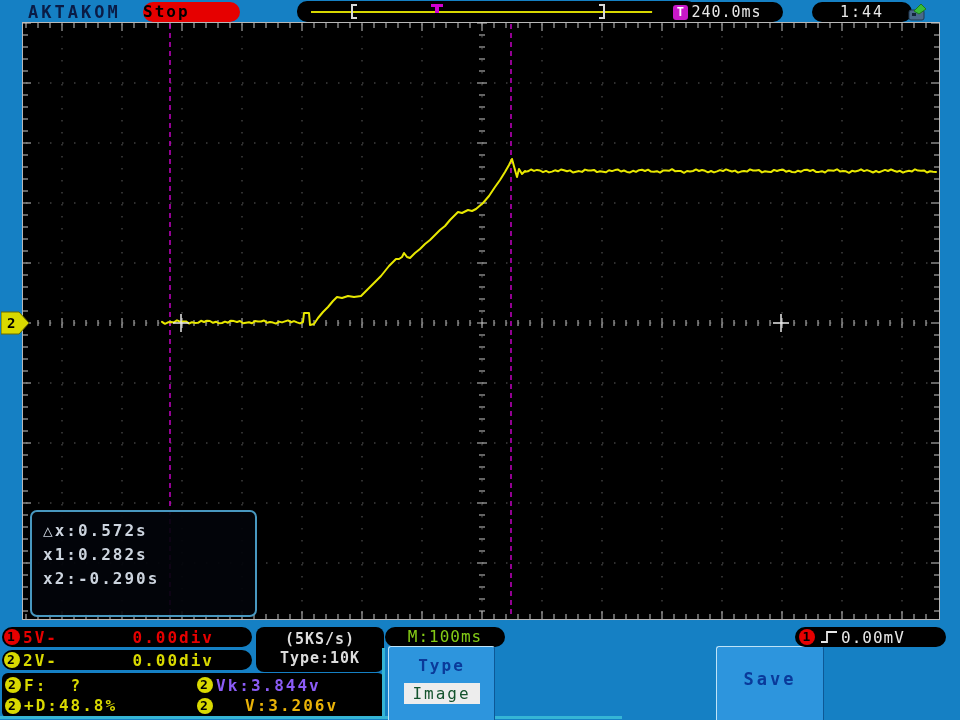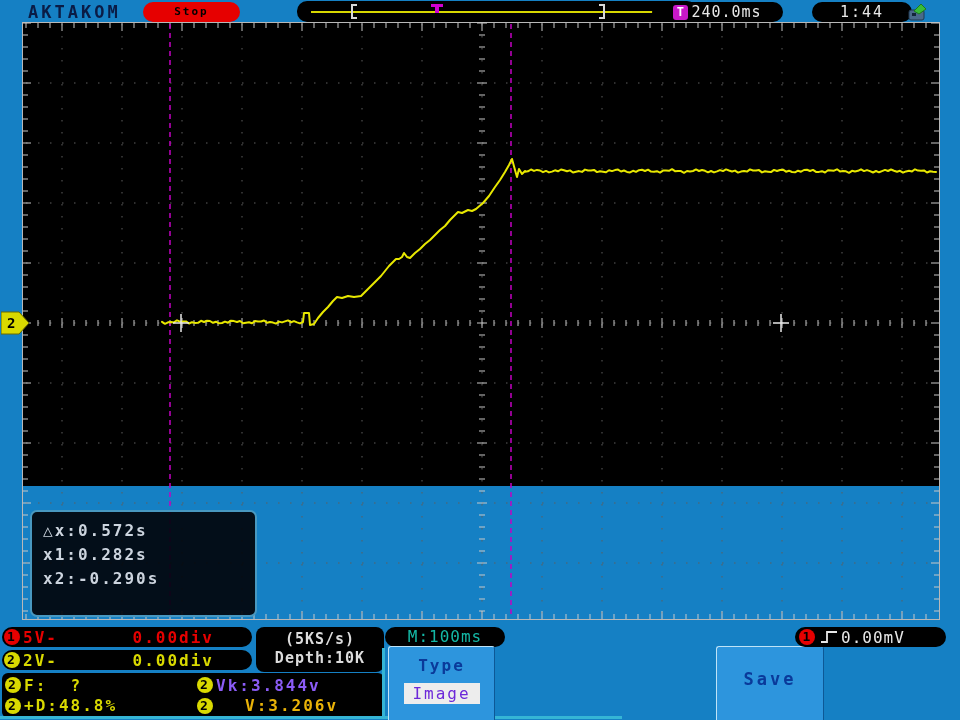--- a/index.html
+++ b/index.html
@@ -4,66 +4,66 @@
 <style>
   * { margin:0; padding:0; box-sizing:border-box; }
   html,body { width:960px; height:720px; }
   body { font-family:"DejaVu Sans Mono", monospace; background:#1580c4; overflow:hidden; }
   .screen { position:absolute; top:0; left:0; width:960px; height:720px; background:#1580c4; }
 
   
   .brand { position:absolute; left:28px; top:2px; height:20px; line-height:20px;
            color:#0a1c46; font-size:17px; font-weight:bold; letter-spacing:3px; }
   .stop-pill { position:absolute; left:143px; top:2px; width:97px; height:20px;
-           background:#e60000; border-radius:10px; text-align:center; line-height:20px;
-           color:#000; font-size:11px; font-weight:bold; letter-spacing:2px; }
+           background:#e60000; border-radius:10px; line-height:20px;
+           color:#000; font-size:16px; font-weight:bold; letter-spacing:2px; }
   .trigbar { position:absolute; left:297px; top:1px; width:400px; height:21px;
            background:#000; border-radius:10px; }
   .pill { position:absolute; top:2px; height:20px; background:#000; border-radius:10px;
            color:#e8e8e8; font-size:15px; letter-spacing:1px; display:flex;
            align-items:center; justify-content:center; }
   .pill-trigdelay { left:652px; width:131px; }
   .t-icon { width:15px; height:15px; background:#c818c8; border-radius:3px; color:#fff;
            font-size:12px; font-weight:bold; text-align:center; line-height:15px; margin-right:3px; }
   .pill-clock { left:812px; width:100px; letter-spacing:2px; }
   .usb-icon { position:absolute; left:906px; top:3px; }
 
   
-  .display { position:absolute; left:22px; top:22px; width:918px; height:464px; background:#000;font-weight:bold; }
+  .display { position:absolute; left:22px; top:22px; width:918px; height:598px; background:#000;font-weight:bold; }
   .cursor-box { position:absolute; left:8px; top:488px; width:227px; height:107px;
            background:rgba(2,4,10,0.92); border:2px solid #4898c0; border-radius:7px;
            padding:7px 0 0 11px; z-index:5; }
   .cursor-box div { color:#ccd4de; font-size:16px; letter-spacing:2px; height:24px; line-height:24px; }
   .ch2-tag { position:absolute; left:1px; top:311px; z-index:6; }
 
   
   .chpill { position:absolute; left:2px; width:250px; height:20px; background:#000;
            border-radius:10px; display:flex; align-items:center; padding:0 38px 0 2px;
            font-size:16px; font-weight:bold; letter-spacing:2px; }
   .chpill .pos { margin-left:auto; }
   .badge { width:16px; height:16px; border-radius:50%; color:#000; font-size:13px;
            font-weight:bold; text-align:center; line-height:16px; flex:0 0 16px; margin-right:3px; }
   .acqbox { position:absolute; left:256px; top:627px; width:128px; height:45px;
            background:#000; border-radius:8px; color:#dcdcdc; font-size:15px;
            letter-spacing:1px; text-align:center; padding-top:3px; }
   .acqbox div { height:19px; line-height:19px;font-weight:bold; }
   .mpill { position:absolute; left:385px; top:627px; width:120px; height:20px; background:#000;
-           border-radius:10px; color:#14b8a6; font-size:16px; letter-spacing:1px;
+           border-radius:10px; color:#84cc16; font-size:16px; letter-spacing:1px;
            text-align:center; line-height:20px; }
   .measblock { position:absolute; left:2px; top:673px; width:382px; height:45px;
            background:#000; border-radius:6px; display:grid;
            grid-template-columns:192px 1fr; grid-template-rows:1fr 1fr; padding:2px 0 2px 3px; }
   .meascell { display:flex; align-items:center; font-size:16px; font-weight:bold;
            letter-spacing:2px; white-space:pre; }
   .blue-btn { position:absolute; background:#2d95dd; border:1px solid #0d5896;
            border-top-color:#bfe3f7; border-left-color:#bfe3f7; border-radius:3px; }
   .type-panel { left:388px; top:646px; width:107px; height:83px; }
   .type-label { margin-top:9px; text-align:center; color:#0a3a9a; font-size:16px;
            font-weight:bold; letter-spacing:2px; }
-  .type-value { margin:8px auto 0; width:76px; height:21px; background:#ededed; color:#6d28d9;
+  .type-value { margin:8px auto 0; width:76px; height:21px; background:#ededed; color:#14532d;
            font-size:16px; letter-spacing:2px; text-align:center; line-height:21px; }
   .save-btn { left:716px; top:646px; width:108px; height:78px; color:#0a3a9a; font-size:17px;
            font-weight:bold; letter-spacing:3px; text-align:center; line-height:64px; }
   .trig-pill { position:absolute; left:795px; top:627px; width:151px; height:20px;
            background:#000; border-radius:10px; display:flex; align-items:center;
            padding-left:4px; color:#e8e8e8; font-size:16px; letter-spacing:1px; }
   .vsep { position:absolute; left:382px; top:648px; width:3px; height:68px; background:#35b5d5; }
   .hsep { position:absolute; left:0; top:716px; width:622px; height:3px; background:#35b5d5; }
 </style>
 </head>
@@ -527,21 +527,21 @@
     <span class="pos" style="color: rgb(230, 0, 0);">0.00div</span>
   </div>
   <div class="chpill" style="top:650px">
     <span class="badge" style="background: rgb(217, 217, 0);">2</span>
     <span style="color: rgb(217, 217, 0);">2V-</span>
     <span class="pos" style="color: rgb(217, 217, 0);">0.00div</span>
   </div>
 
   <div class="acqbox">
     <div>(5KS/s)</div>
-    <div>Depth:10K</div>
+    <div>Type:10K</div>
   </div>
 
   <div class="mpill">M:100ms</div>
 
   <div class="measblock">
     <div class="meascell">
       <span class="badge" style="background: rgb(217, 217, 0);">2</span>
       <span style="color: rgb(217, 217, 0);">F:  ?</span>
     </div>
     <div class="meascell">

